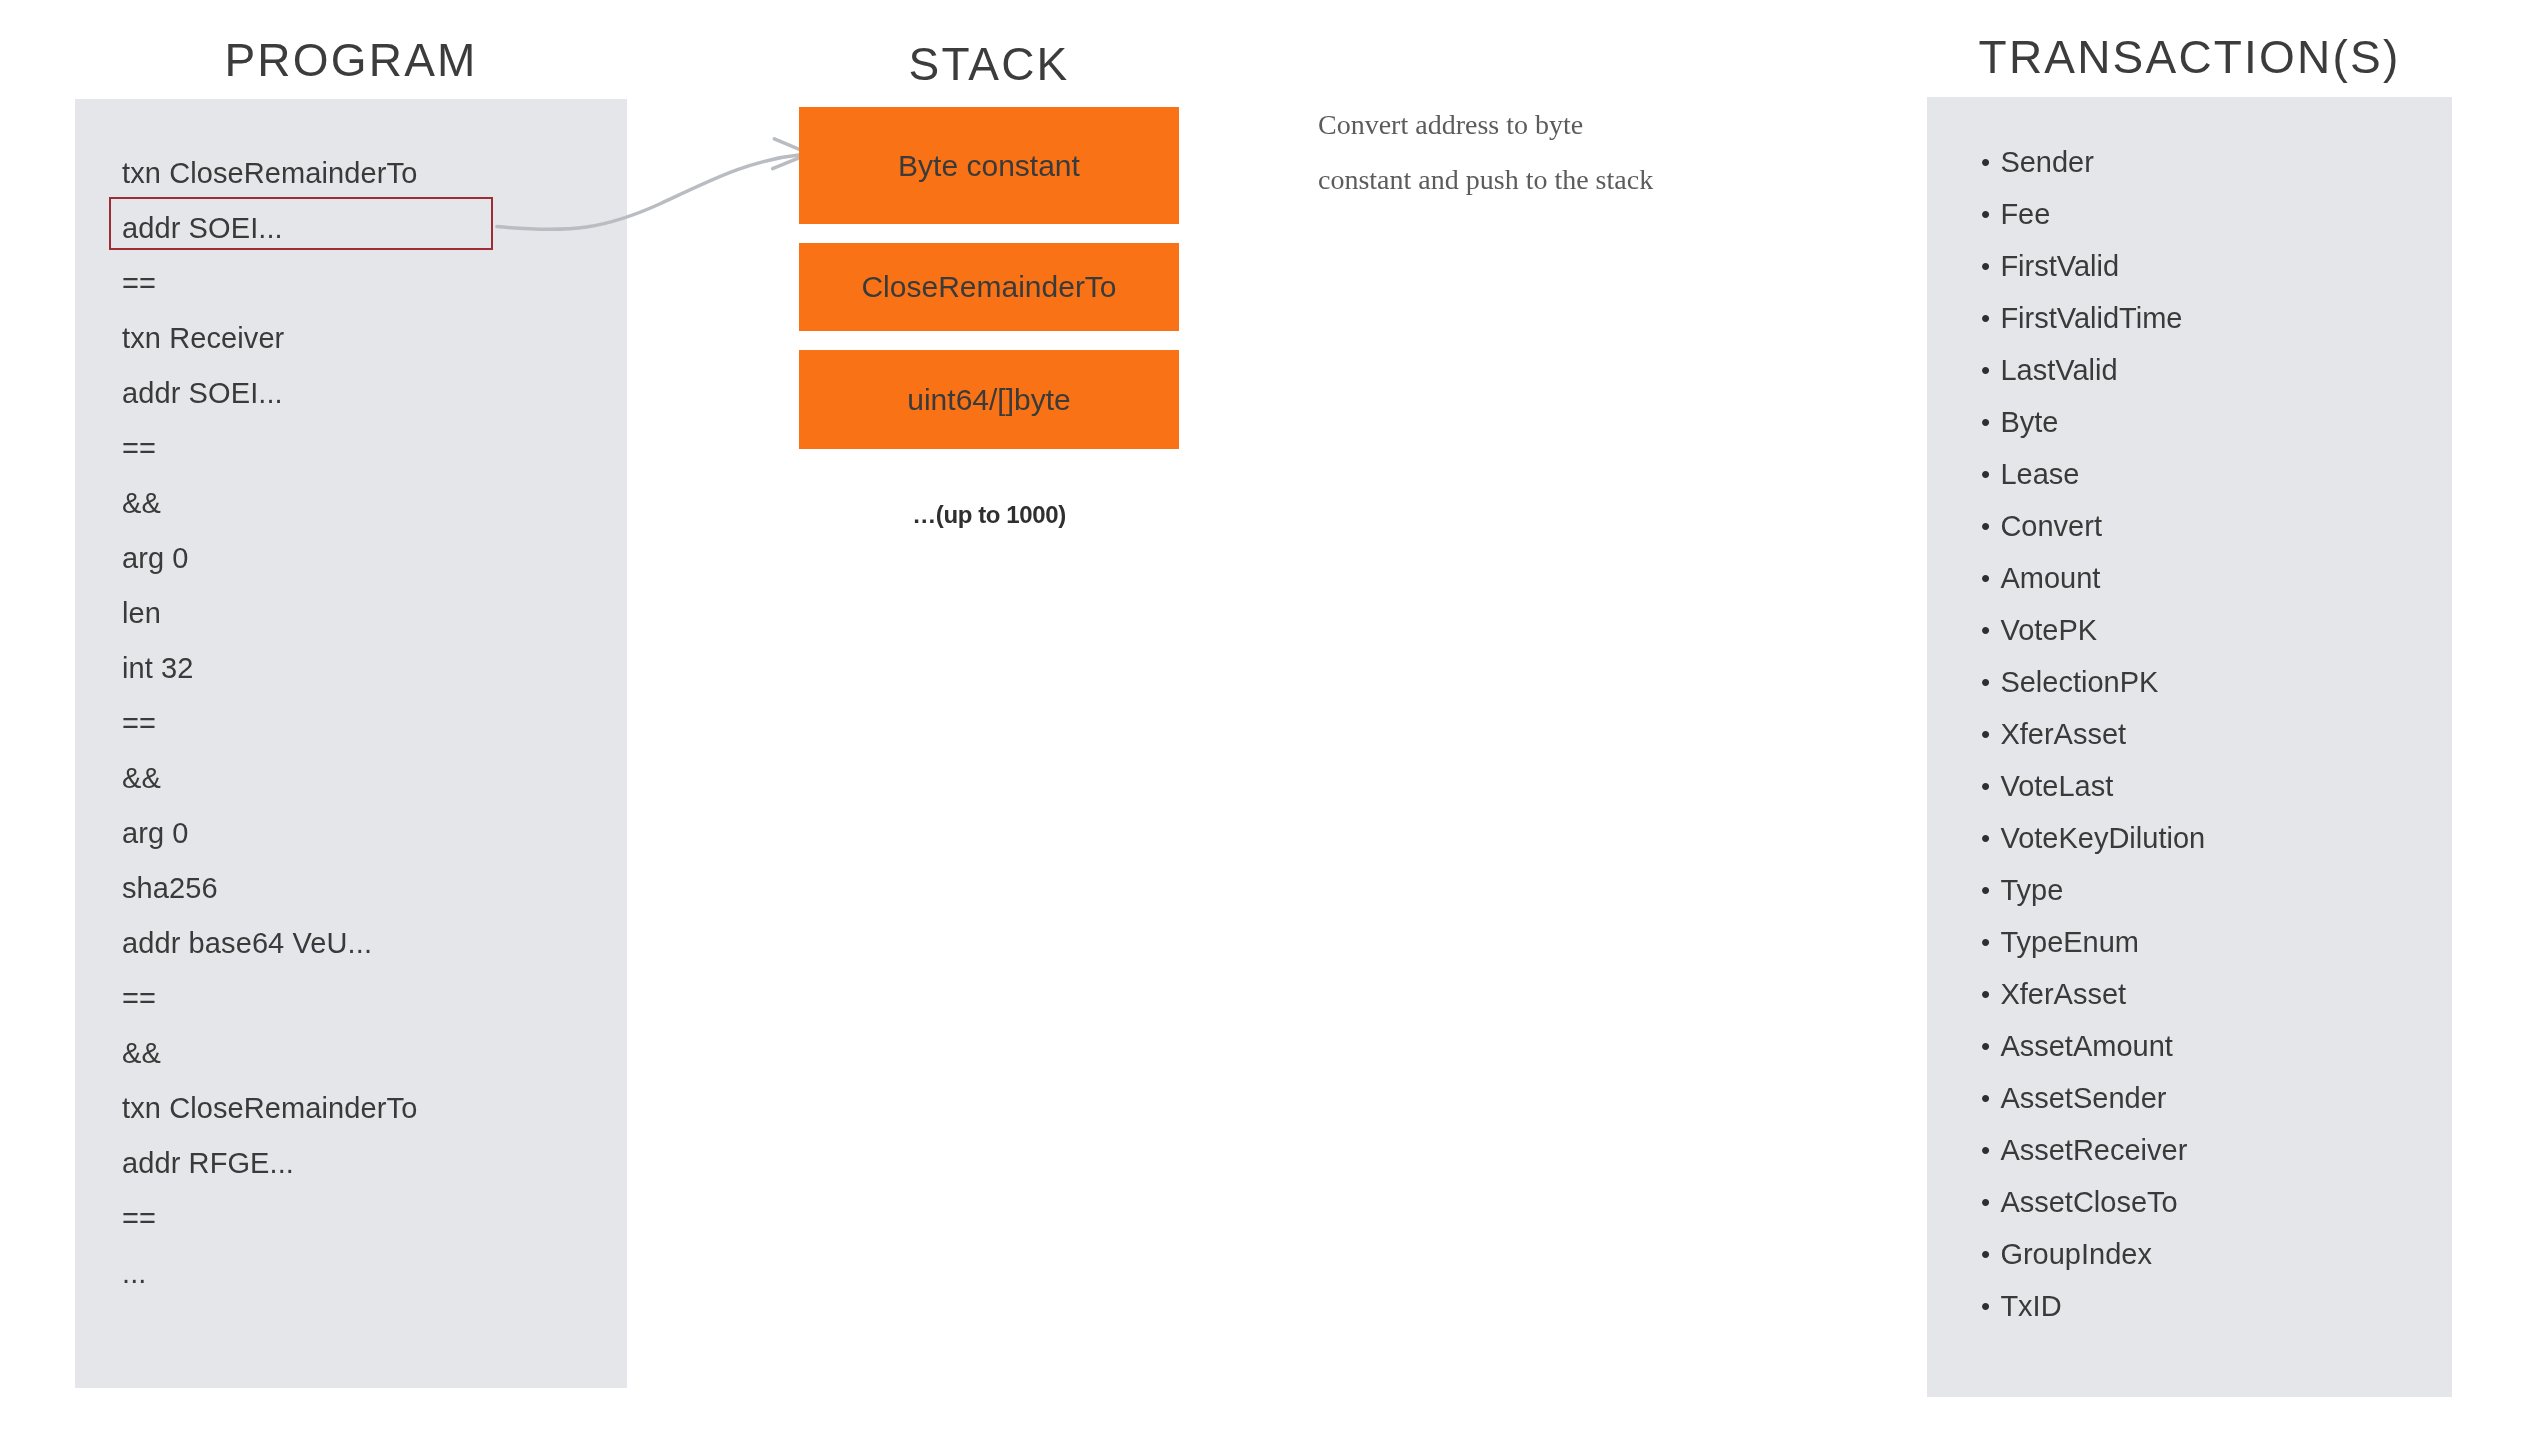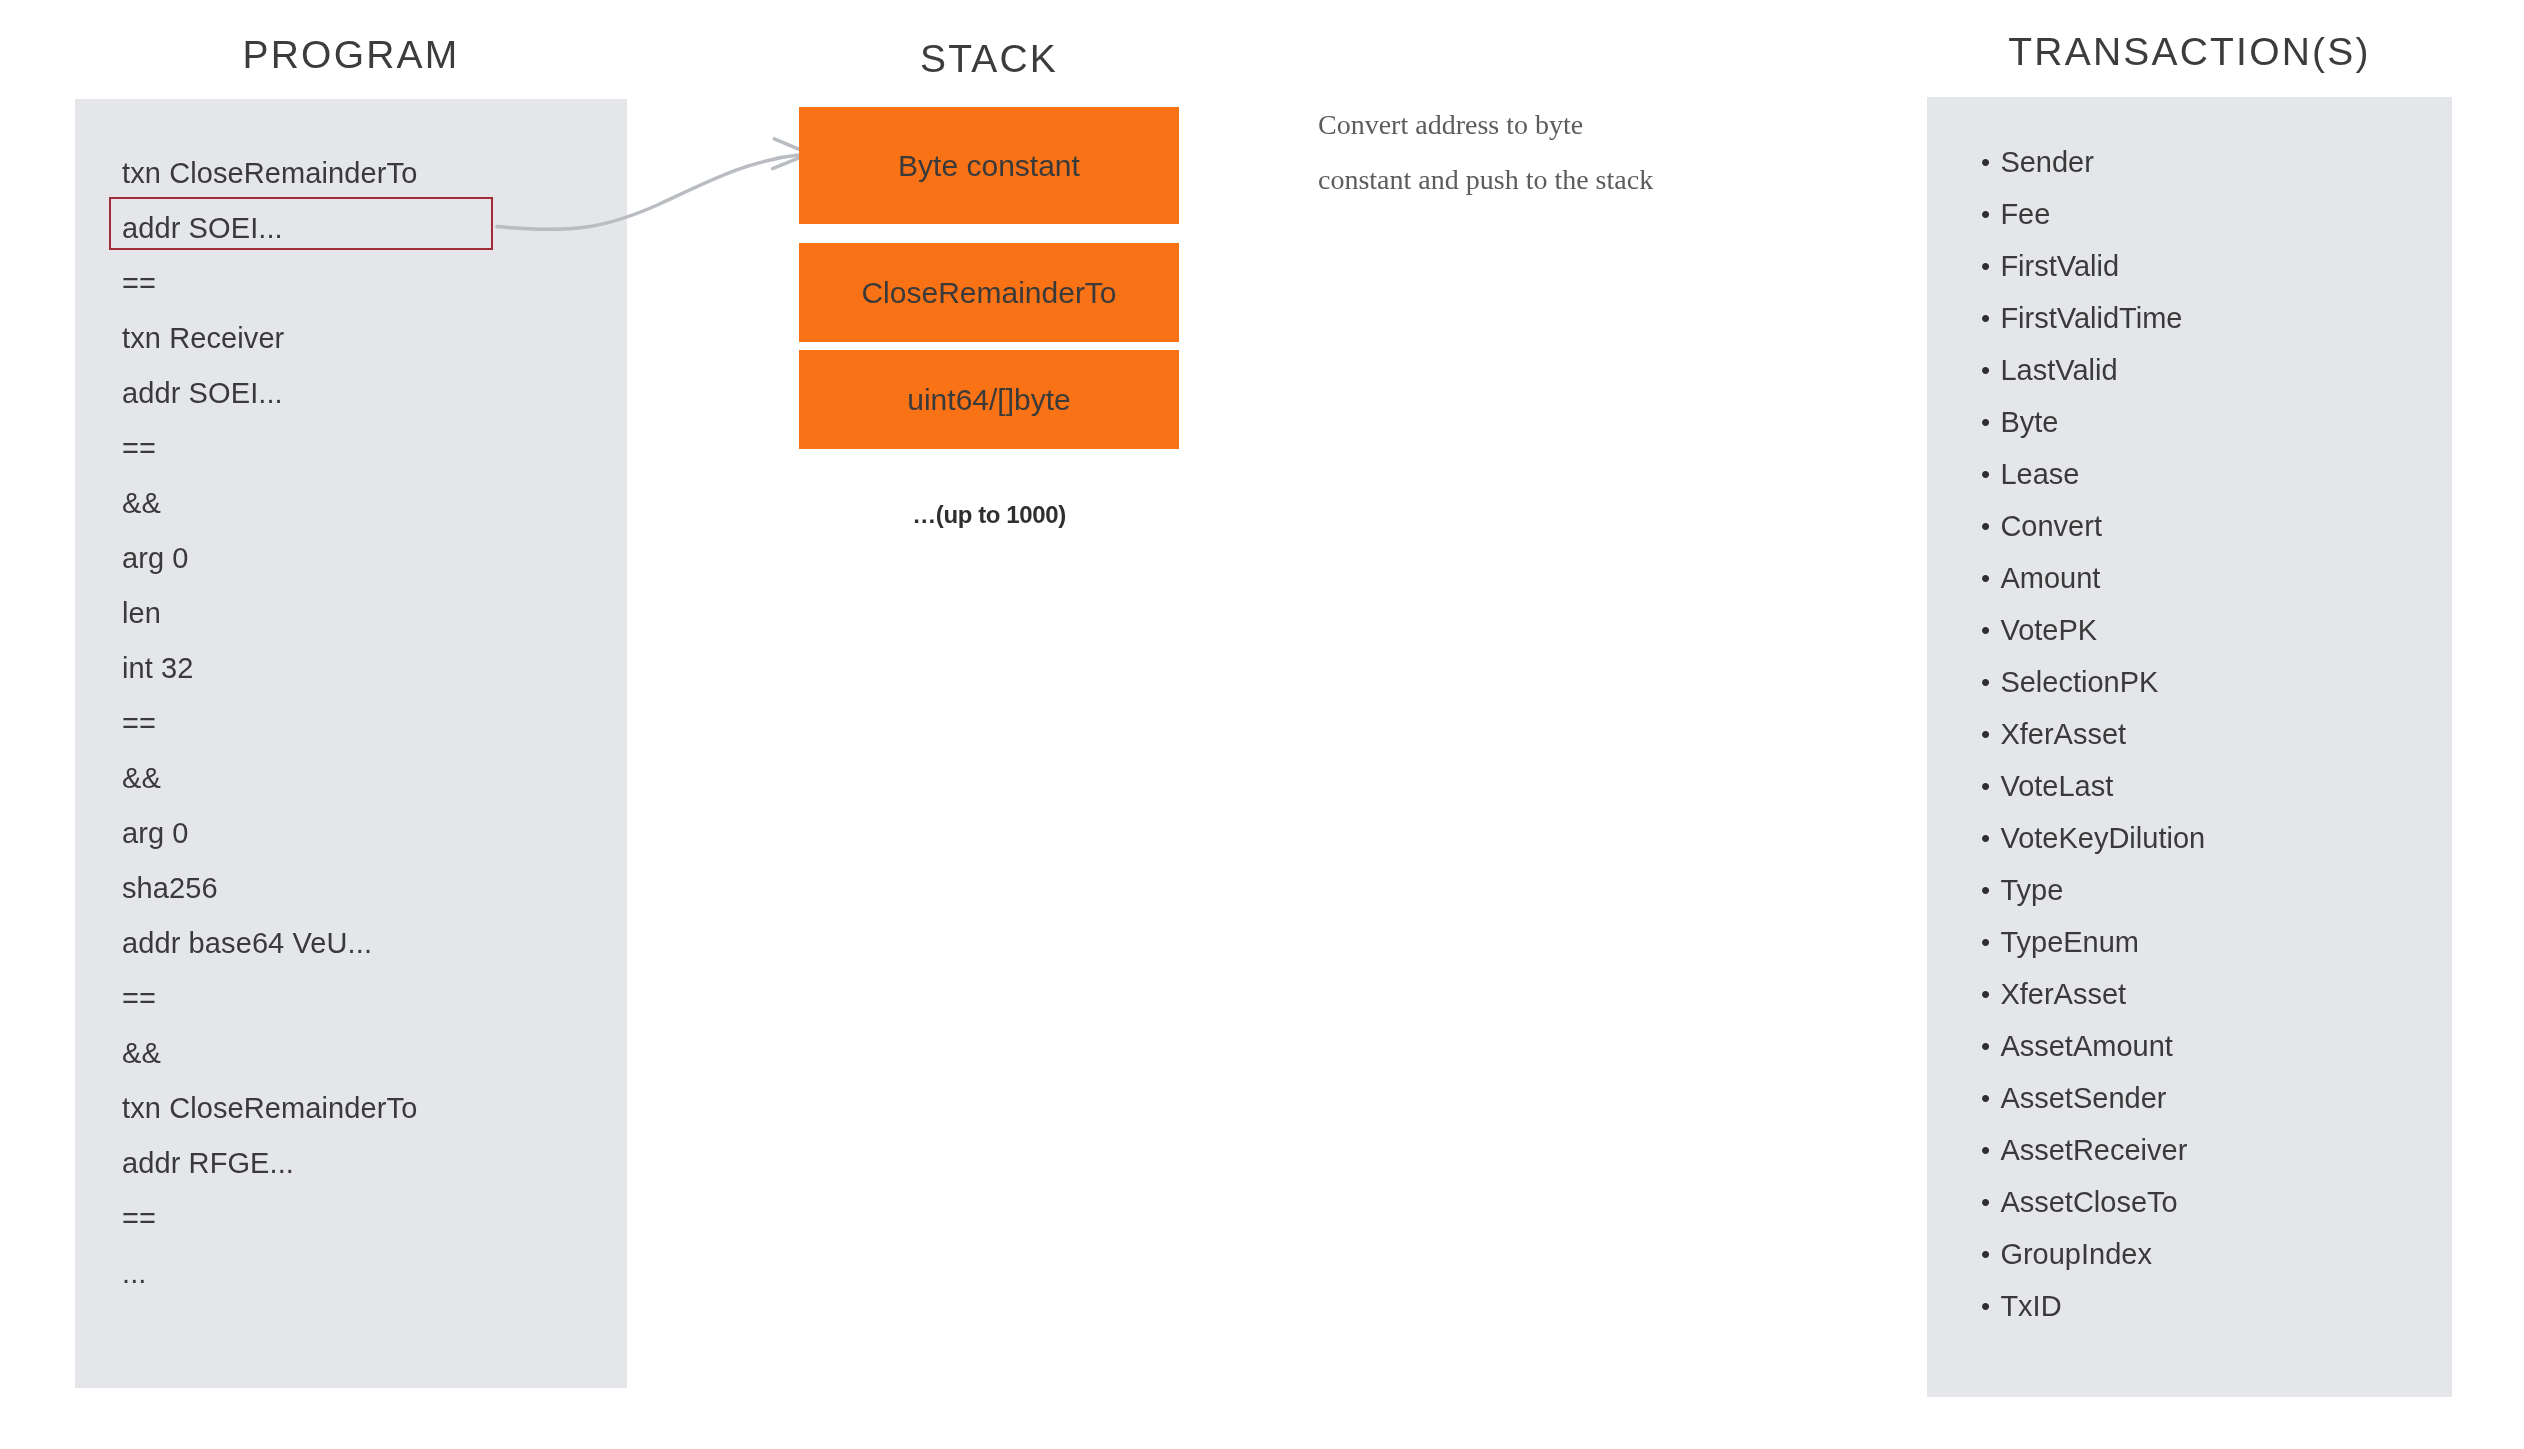--- a/index.html
+++ b/index.html
@@ -12,21 +12,21 @@
     height: 1450px;
     position: relative;
     font-family: "Liberation Sans", sans-serif;
     color: #3a3a3a;
     overflow: hidden;
   }
 
   
   .col-heading {
     position: absolute;
-    font-size: 39px;
+    font-size: 46px;
     font-weight: 400;
     letter-spacing: 2.2px;
     color: #3c3c3c;
     text-align: center;
     white-space: nowrap;
   }
   #program-heading { left: 75px;  top: 33px;  width: 552px; }
   #stack-heading   { left: 799px; top: 37px;  width: 380px; }
   #tx-heading      { left: 1927px;top: 30px;  width: 525px; }
 
@@ -82,21 +82,21 @@
   .stack-box {
     position: absolute;
     left: 799px;
     width: 380px;
     background: #f97316;
     display: flex;
     align-items: center;
     justify-content: center;
   }
   #stack-box-0 { top: 107px; height: 117px; }
-  #stack-box-1 { top: 243px; height: 99px; text-align: right; }
+  #stack-box-1 { top: 243px; height: 88px; text-align: right; }
   #stack-box-2 { top: 350px; height: 99px; }
   .stack-label {
     font-size: 30px;
     color: #3a3a3a;
     white-space: nowrap;
   }
   #stack-more {
     position: absolute;
     left: 799px;
     top: 501px;

